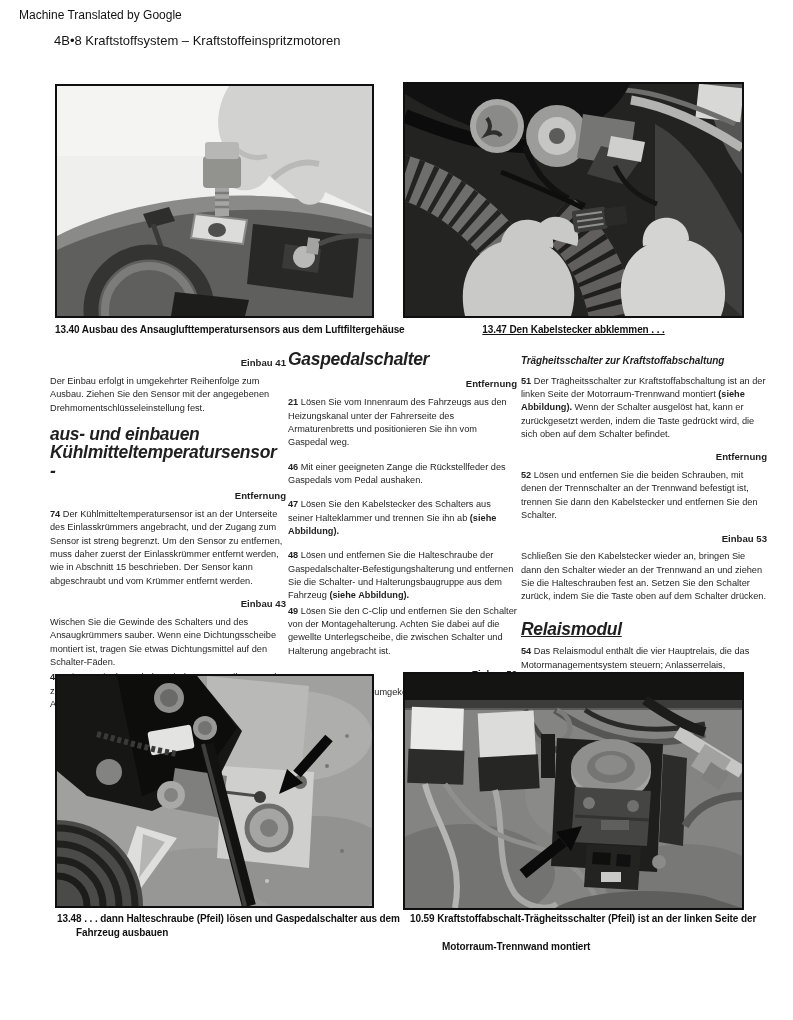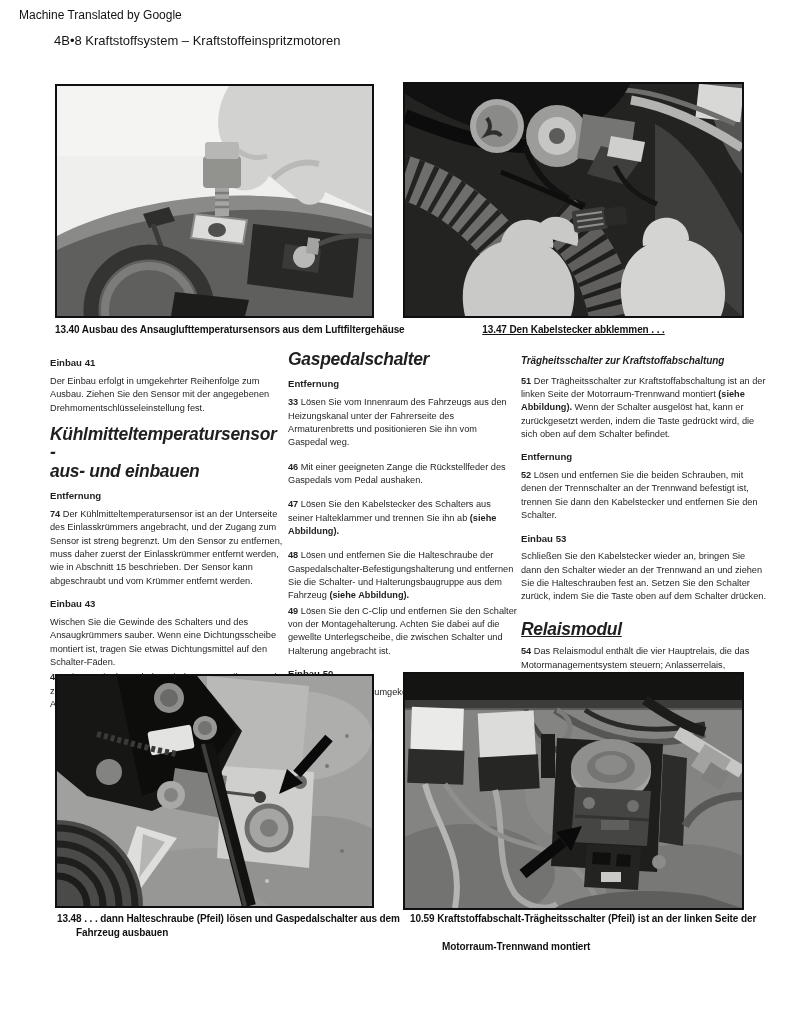--- a/index.html
+++ b/index.html
@@ -9,21 +9,21 @@
   .page-header{position:absolute;left:54px;top:33px;font-size:13px;color:#151515;}
   .photo{position:absolute;border:2px solid #0f0f0f;background:#8a8a88;}
   .photo svg{display:block;}
   .caption{position:absolute;font-size:10px;font-weight:bold;color:#111;letter-spacing:-0.1px;white-space:nowrap;}
   .cap-center{text-align:center;}
   .cap2{display:block;}
   .col{position:absolute;font-size:9.2px;line-height:1.45;color:#1f1f1f;}
   .col p{margin:0 0 7px 0;}
   .col p.tight{margin-bottom:2px;}
   .col p.gap{margin-bottom:11px;}
-  .sub{font-weight:bold;font-size:9.6px;margin:9px 0 5px 0;}
+  .sub{font-weight:bold;font-size:9.6px;margin:9px 0 5px 0;text-align:right;}
   .sub.first{margin-top:2px;}
   .h-big{font-style:italic;font-weight:bold;font-size:17.5px;line-height:1.05;margin:10px 0 7px 0;letter-spacing:-0.3px;}
   .h-big.first{margin-top:0;}
   .h-small{font-style:italic;font-weight:bold;font-size:10px;margin:2px 0 6px 0;white-space:nowrap;letter-spacing:-0.1px;}
   .b{font-weight:bold;}
 </style>
 </head>
 <body>
 
 <div class="page">
@@ -105,34 +105,34 @@
     </svg>
   </div>
 
   <div class="caption cap-center" style="left:55px;top:324px;width:319px;">13.40 Ausbau des Ansauglufttemperatursensors aus dem Luftfiltergehäuse</div>
   <div class="caption cap-center" style="left:403px;top:324px;width:341px;text-decoration:underline;">13.47 Den Kabelstecker abklemmen . . .</div>
 
   <div class="col" style="left:50px;top:354px;width:236px;">
     <div class="sub first">Einbau 41</div>
     <p><span>Der Einbau erfolgt in umgekehrter Reihenfolge zum Ausbau. Ziehen Sie den Sensor mit der angegebenen Drehmomentschlüsseleinstellung fest.</span></p>
     <div class="h-big">
+      <div>aus- und einbauen</div>
       <div>Kühlmitteltemperatursensor -</div>
-      <div>aus- und einbauen</div>
     </div>
     <div class="sub">Entfernung</div>
     <p><span class="b">74 </span><span>Der Kühlmitteltemperatursensor ist an der Unterseite des Einlasskrümmers angebracht, und der Zugang zum Sensor ist streng begrenzt. Um den Sensor zu entfernen, muss daher zuerst der Einlasskrümmer entfernt werden, wie in Abschnitt 15 beschrieben. Der Sensor kann abgeschraubt und vom Krümmer entfernt werden.</span></p>
     <div class="sub">Einbau 43</div>
     <p class="tight"><span>Wischen Sie die Gewinde des Schalters und des Ansaugkrümmers sauber. Wenn eine Dichtungsscheibe montiert ist, tragen Sie etwas Dichtungsmittel auf den Schalter-Fäden.</span></p>
     <p><span class="b">44 </span><span>Bringen Sie den Schalter wieder am Verteiler an und ziehen Sie ihn fest an. Bauen Sie den Verteiler wie in Abschnitt 15 beschrieben wieder ein.</span></p>
   </div>
 
   <div class="col" style="left:288px;top:350px;width:229px;">
     <div class="h-big first">Gaspedalschalter</div>
     <div class="sub">Entfernung</div>
-    <p class="gap"><span class="b">33 </span><span>Lösen Sie vom Innenraum des Fahrzeugs aus den Heizungskanal unter der Fahrerseite des Armaturenbretts und positionieren Sie ihn vom Gaspedal weg.</span></p>
+    <p class="gap"><span class="b">21 </span><span>Lösen Sie vom Innenraum des Fahrzeugs aus den Heizungskanal unter der Fahrerseite des Armaturenbretts und positionieren Sie ihn vom Gaspedal weg.</span></p>
     <p class="gap"><span class="b">46 </span><span>Mit einer geeigneten Zange die Rückstellfeder des Gaspedals vom Pedal aushaken.</span></p>
     <p class="gap"><span class="b">47 </span><span>Lösen Sie den Kabelstecker des Schalters aus seiner Halteklammer und trennen Sie ihn ab </span><span class="b">(siehe Abbildung).</span></p>
     <p class="tight"><span class="b">48 </span><span>Lösen und entfernen Sie die Halteschraube der Gaspedalschalter-Befestigungshalterung und entfernen Sie die Schalter- und Halterungsbaugruppe aus dem Fahrzeug </span><span class="b">(siehe Abbildung).</span></p>
     <p><span class="b">49 </span><span>Lösen Sie den C-Clip und entfernen Sie den Schalter von der Montagehalterung. Achten Sie dabei auf die gewellte Unterlegscheibe, die zwischen Schalter und Halterung angebracht ist.</span></p>
     <div class="sub">Einbau 50</div>
     <p><span>Der Einbau erfolgt in umgekehrter Reihenfolge zum Ausbau.</span></p>
   </div>
 
   <div class="col" style="left:521px;top:352px;width:246px;">
     <div class="h-small">Trägheitsschalter zur Kraftstoffabschaltung</div>

